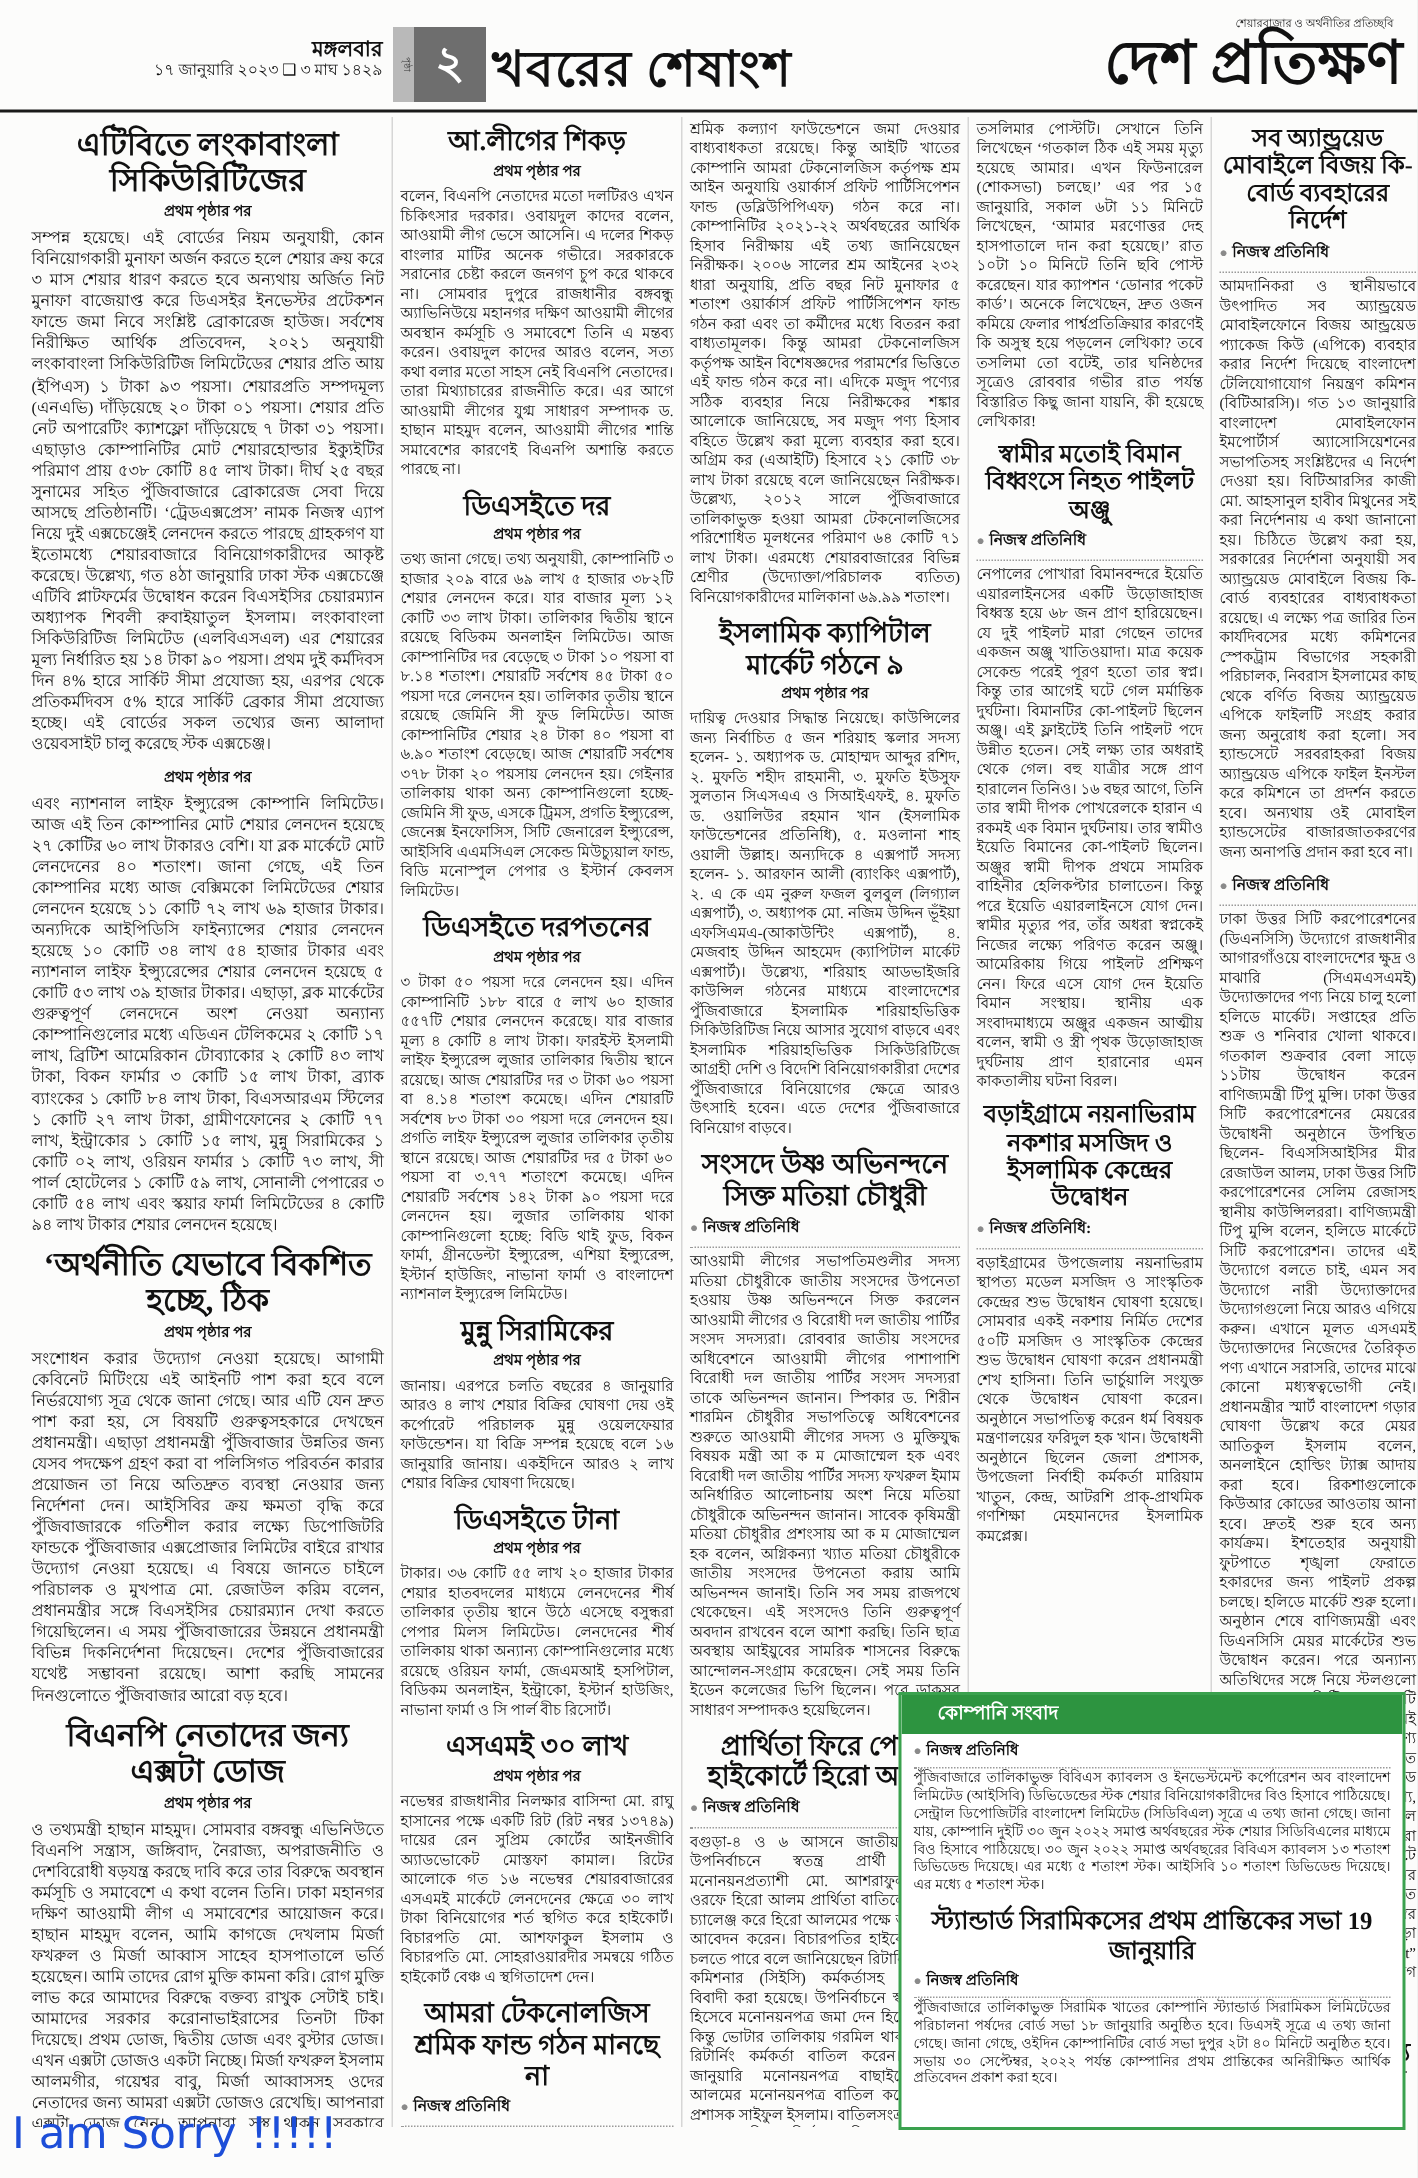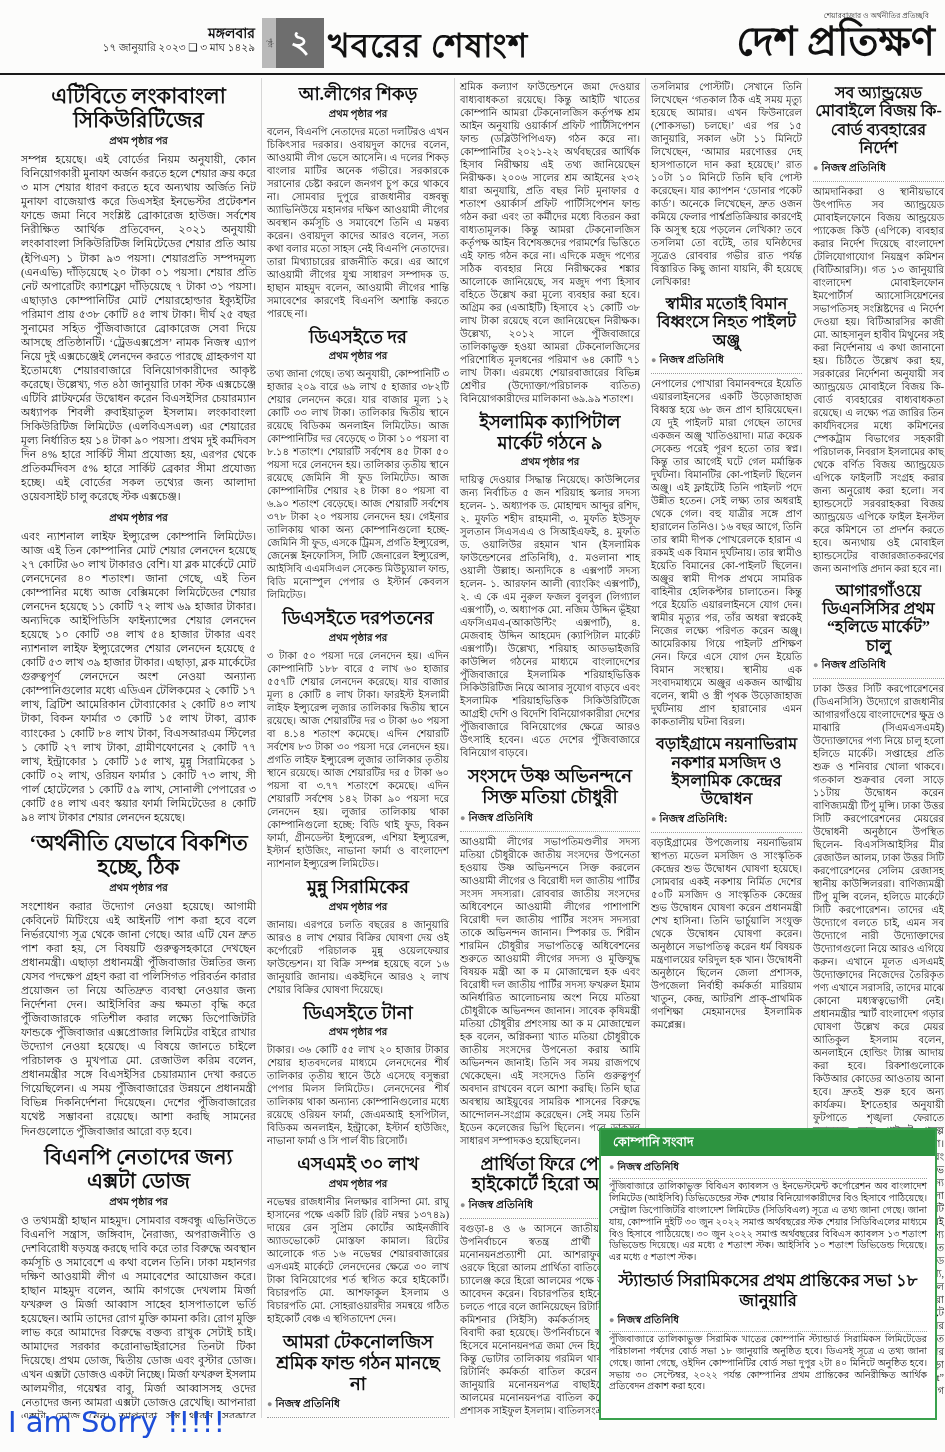--- a/index.html
+++ b/index.html
@@ -30,21 +30,21 @@
   h2{margin:4px 0 1px 0;text-align:center;font-weight:bold;line-height:1.15;}
   h2.xl{font-size:21px;} h2.lg{font-size:18px;} h2.md{font-size:16px;}
   .kicker{text-align:center;font-size:10px;font-weight:bold;margin-bottom:2px;}
   .byline{font-size:10.5px;font-weight:bold;margin:2px 0 3px 0;border-bottom:1px dotted #999;padding-bottom:4px;}
   .byline .bullet{color:#8a8a8a;font-size:9px;margin-right:3px;}
   .body-text{font-size:10px;line-height:1.30;text-align:justify;word-break:break-word;}
   .col1 .body-text{font-size:10.8px;}
   
   .company-box{position:absolute;left:599px;top:1128px;width:338px;height:292px;background:#fff;
       border:2px solid #3aa14e;box-sizing:border-box;overflow:hidden;}
-  .company-box .bar{background:#2d9440;color:#fff;font-size:12.5px;font-weight:bold;padding:3px 12px;}
+  .company-box .bar{background:#2d9440;color:#fff;font-size:12.5px;font-weight:bold;padding:3px 24px;}
   .company-box .inner{padding:2px 8px;}
   .company-box h3{margin:3px 0 0 0;text-align:center;font-size:16.5px;font-weight:bold;line-height:1.2;}
   .company-box .byline{font-size:10px;padding-bottom:2px;margin:1px 0 2px 0;}
   .company-box .body-text{font-size:9.3px;line-height:1.28;}
   
   .sorry{position:absolute;left:8px;top:1405px;font-family:"DejaVu Sans","Liberation Sans",sans-serif;
       font-size:29px;color:#1d4ed8;}
 </style>
 </head>
 <body>
@@ -161,41 +161,40 @@
           <div class="body-text">বড়াইগ্রামের উপজেলায় নয়নাভিরাম স্থাপত্য মডেল মসজিদ ও সাংস্কৃতিক কেন্দ্রের শুভ উদ্বোধন ঘোষণা হয়েছে। সোমবার একই নকশায় নির্মিত দেশের ৫০টি মসজিদ ও সাংস্কৃতিক কেন্দ্রের শুভ উদ্বোধন ঘোষণা করেন প্রধানমন্ত্রী শেখ হাসিনা। তিনি ভার্চুয়ালি সংযুক্ত থেকে উদ্বোধন ঘোষণা করেন। অনুষ্ঠানে সভাপতিত্ব করেন ধর্ম বিষয়ক মন্ত্রণালয়ের ফরিদুল হক খান। উদ্বোধনী অনুষ্ঠানে ছিলেন জেলা প্রশাসক, উপজেলা নির্বাহী কর্মকর্তা মারিয়াম খাতুন, কেন্দ্র, আটরশি প্রাক্-প্রাথমিক গণশিক্ষা মেহমানদের ইসলামিক কমপ্লেক্স।</div>
         </div>
       </div>
       <div class="col col5">
         <div class="article">
           <h2 class=" md">সব অ্যান্ড্রয়েড মোবাইলে বিজয় কি-বোর্ড ব্যবহারের নির্দেশ</h2>
           <div class="byline"><span class="bullet">●</span><span>নিজস্ব প্রতিনিধি</span></div>
           <div class="body-text">আমদানিকরা ও স্থানীয়ভাবে উৎপাদিত সব অ্যান্ড্রয়েড মোবাইলফোনে বিজয় আন্ড্রয়েড প্যাকেজ কিউ (এপিকে) ব্যবহার করার নির্দেশ দিয়েছে বাংলাদেশ টেলিযোগাযোগ নিয়ন্ত্রণ কমিশন (বিটিআরসি)। গত ১৩ জানুয়ারি বাংলাদেশ মোবাইলফোন ইমপোর্টার্স অ্যাসোসিয়েশনের সভাপতিসহ সংশ্লিষ্টদের এ নির্দেশ দেওয়া হয়। বিটিআরসির কাজী মো. আহসানুল হাবীব মিথুনের সই করা নির্দেশনায় এ কথা জানানো হয়। চিঠিতে উল্লেখ করা হয়, সরকারের নির্দেশনা অনুযায়ী সব অ্যান্ড্রয়েড মোবাইলে বিজয় কি-বোর্ড ব্যবহারের বাধ্যবাধকতা রয়েছে। এ লক্ষ্যে পত্র জারির তিন কার্যদিবসের মধ্যে কমিশনের স্পেকট্রাম বিভাগের সহকারী পরিচালক, নিবরাস ইসলামের কাছ থেকে বর্ণিত বিজয় অ্যান্ড্রয়েড এপিকে ফাইলটি সংগ্রহ করার জন্য অনুরোধ করা হলো। সব হ্যান্ডসেটে সরবরাহকরা বিজয় অ্যান্ড্রয়েড এপিকে ফাইল ইনস্টল করে কমিশনে তা প্রদর্শন করতে হবে। অন্যথায় ওই মোবাইল হ্যান্ডসেটের বাজারজাতকরণের জন্য অনাপত্তি প্রদান করা হবে না।</div>
         </div>
         <div class="article">
-          <h2 class=" md">আগারগাঁওয়ে ডিএনসিসির প্রথম “হলিডে মার্কেট” চালু</h2>
           <div class="byline"><span class="bullet">●</span><span>নিজস্ব প্রতিনিধি</span></div>
           <div class="body-text">ঢাকা উত্তর সিটি করপোরেশনের (ডিএনসিসি) উদ্যোগে রাজধানীর আগারগাঁওয়ে বাংলাদেশের ক্ষুদ্র ও মাঝারি (সিএমএসএমই) উদ্যোক্তাদের পণ্য নিয়ে চালু হলো হলিডে মার্কেট। সপ্তাহের প্রতি শুক্র ও শনিবার খোলা থাকবে। গতকাল শুক্রবার বেলা সাড়ে ১১টায় উদ্বোধন করেন বাণিজ্যমন্ত্রী টিপু মুন্সি। ঢাকা উত্তর সিটি করপোরেশনের মেয়রের উদ্বোধনী অনুষ্ঠানে উপস্থিত ছিলেন- বিএসসিআইসির মীর রেজাউল আলম, ঢাকা উত্তর সিটি করপোরেশনের সেলিম রেজাসহ স্থানীয় কাউন্সিলররা। বাণিজ্যমন্ত্রী টিপু মুন্সি বলেন, হলিডে মার্কেটে সিটি করপোরেশন। তাদের এই উদ্যোগে বলতে চাই, এমন সব উদ্যোগে নারী উদ্যোক্তাদের উদ্যোগগুলো নিয়ে আরও এগিয়ে করুন। এখানে মূলত এসএমই উদ্যোক্তাদের নিজেদের তৈরিকৃত পণ্য এখানে সরাসরি, তাদের মাঝে কোনো মধ্যস্বত্বভোগী নেই। প্রধানমন্ত্রীর স্মার্ট বাংলাদেশ গড়ার ঘোষণা উল্লেখ করে মেয়র আতিকুল ইসলাম বলেন, অনলাইনে হোল্ডিং ট্যাক্স আদায় করা হবে। রিকশাগুলোকে কিউআর কোডের আওতায় আনা হবে। দ্রুতই শুরু হবে অন্য কার্যক্রম। ইশতেহার অনুযায়ী ফুটপাতে শৃঙ্খলা ফেরাতে হকারদের জন্য পাইলট প্রকল্প চলছে। হলিডে মার্কেট শুরু হলো। অনুষ্ঠান শেষে বাণিজ্যমন্ত্রী এবং ডিএনসিসি মেয়র মার্কেটের শুভ উদ্বোধন করেন। পরে অন্যান্য অতিথিদের সঙ্গে নিয়ে স্টলগুলো ঘুরে দেখেন। প্রতিটি পাশে ৫০টি করে মোট ১০০টি স্টলে এসএমই উদ্যোক্তারা তাদের উৎপাদিত পণ্য নিয়ে বসে আছে- চামড়াজাত পণ্য, পাটজাত পণ্য, হোমমেড খাবার, অর্গানিক কৃষিপণ্য, খাদ্যপণ্য ও পানীয় নিয়ে স্টল সাজিয়ে বসে রয়েছে নারীরা উদ্যোক্তারা। হলিডে মার্কেটে বিভিন্ন ধরনের বিনোদনের ব্যবস্থাও থাকবে। স্টল বরাদ্দ পেতে যোগাযোগের নম্বর ০৯৬৭৮-৩৩৩৩৩৩। এছাড়া “Dncc-Dikko Holiday Market” এই ফেসবুক পেজে যোগাযোগ করে বরাদ্দ নেওয়া যাবে।</div>
         </div>
         <div class="article">
           <h2 class=" md">ফেনী কলেজ বধ্যভূমিতে নির্মিতব্য স্মৃতিস্তম্ভ পরিদর্শনে জনপ্রশাসন সচিব</h2>
           <div class="byline"><span class="bullet">●</span><span>নিজস্ব প্রতিনিধি</span></div>
           <div class="body-text">ফেনী কলেজ বধ্যভূমিতে নির্মাণাধীন স্মৃতিস্তম্ভ পরিদর্শন করেছেন জনপ্রশাসন মন্ত্রণালয়ের সিনিয়র সচিব মোহাম্মদ মেজবাহ উদ্দিন চৌধুরী। এ সময় উপস্থিত ছিলেন জেলা প্রশাসক আবু সেলিম মাহমুদ-উল হাসান। গতকাল বিকেলের দিকে পরিদর্শনকালে তিনি বলেন, এখানে সহস্রাধিক মুক্তিকামী বাঙালিকে হত্যা করেছে পাকিস্তানি হানাদাররা। তাঁদের রক্তের ঋণ স্মরণে স্মৃতিস্তম্ভ কমপ্লেক্স স্বাধীনতা অর্জনে প্রজন্মকে চিরদিন স্মরণ করিয়ে দেবে। পরিদর্শনকালে সিনিয়র সচিবের সঙ্গে ছিলেন যুগ্ম সচিব ড. মো. বেলায়েত হোসেন, মন্ত্রী পরিষদ বিভাগের মোহাম্মদ সাজ্জাদ উল হাসান। উল্লেখ্য, ফেনী কলেজ মাঠের জায়গাজুড়ে তৈরি হচ্ছে বধ্যভূমি স্মৃতিস্তম্ভ কমপ্লেক্স।</div>
         </div>
       </div>
     </div>
 
   <div class="company-box">
     <div class="bar">কোম্পানি সংবাদ</div>
     <div class="inner" id="company-articles">
         <div class="article">
           <div class="byline"><span class="bullet">●</span><span>নিজস্ব প্রতিনিধি</span></div>
           <div class="body-text">পুঁজিবাজারে তালিকাভুক্ত বিবিএস ক্যাবলস ও ইনভেস্টমেন্ট কর্পোরেশন অব বাংলাদেশ লিমিটেড (আইসিবি) ডিভিডেন্ডের স্টক শেয়ার বিনিয়োগকারীদের বিও হিসাবে পাঠিয়েছে। সেন্ট্রাল ডিপোজিটরি বাংলাদেশ লিমিটেড (সিডিবিএল) সূত্রে এ তথ্য জানা গেছে। জানা যায়, কোম্পানি দুইটি ৩০ জুন ২০২২ সমাপ্ত অর্থবছরের স্টক শেয়ার সিডিবিএলের মাধ্যমে বিও হিসাবে পাঠিয়েছে। ৩০ জুন ২০২২ সমাপ্ত অর্থবছরের বিবিএস ক্যাবলস ১৩ শতাংশ ডিভিডেন্ড দিয়েছে। এর মধ্যে ৫ শতাংশ স্টক। আইসিবি ১০ শতাংশ ডিভিডেন্ড দিয়েছে। এর মধ্যে ৫ শতাংশ স্টক।</div>
         </div>
         <div class="article">
-          <h3>স্ট্যান্ডার্ড সিরামিকসের প্রথম প্রান্তিকের সভা ১৮ জানুয়ারি</h3>
+          <h3>স্ট্যান্ডার্ড সিরামিকসের প্রথম প্রান্তিকের সভা 19 জানুয়ারি</h3>
           <div class="byline"><span class="bullet">●</span><span>নিজস্ব প্রতিনিধি</span></div>
           <div class="body-text">পুঁজিবাজারে তালিকাভুক্ত সিরামিক খাতের কোম্পানি স্ট্যান্ডার্ড সিরামিকস লিমিটেডের পরিচালনা পর্ষদের বোর্ড সভা ১৮ জানুয়ারি অনুষ্ঠিত হবে। ডিএসই সূত্রে এ তথ্য জানা গেছে। জানা গেছে, ওইদিন কোম্পানিটির বোর্ড সভা দুপুর ২টা ৪০ মিনিটে অনুষ্ঠিত হবে। সভায় ৩০ সেপ্টেম্বর, ২০২২ পর্যন্ত কোম্পানির প্রথম প্রান্তিকের অনিরীক্ষিত আর্থিক প্রতিবেদন প্রকাশ করা হবে।</div>
         </div>
       </div>
   </div>
 
   <div class="sorry">I am Sorry !!!!!</div>
 </div>
 
 </body></html>

